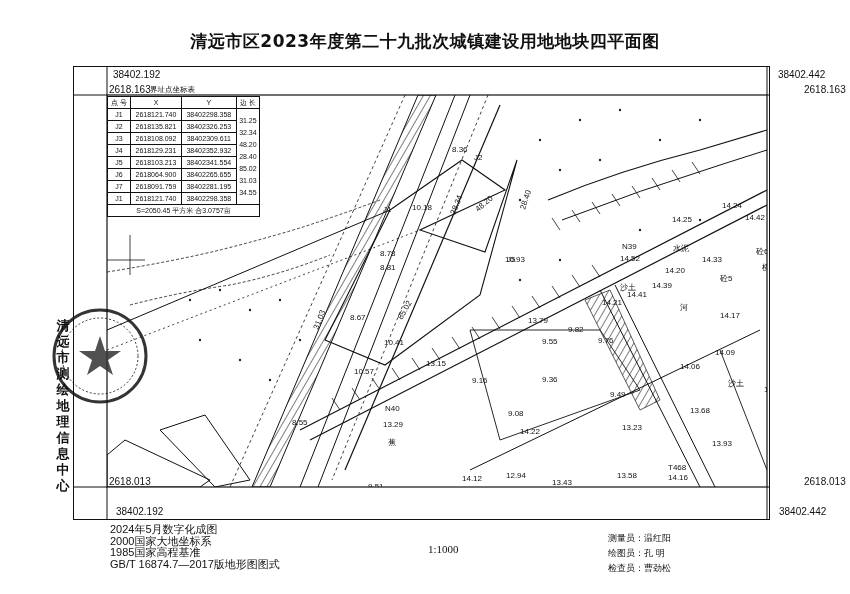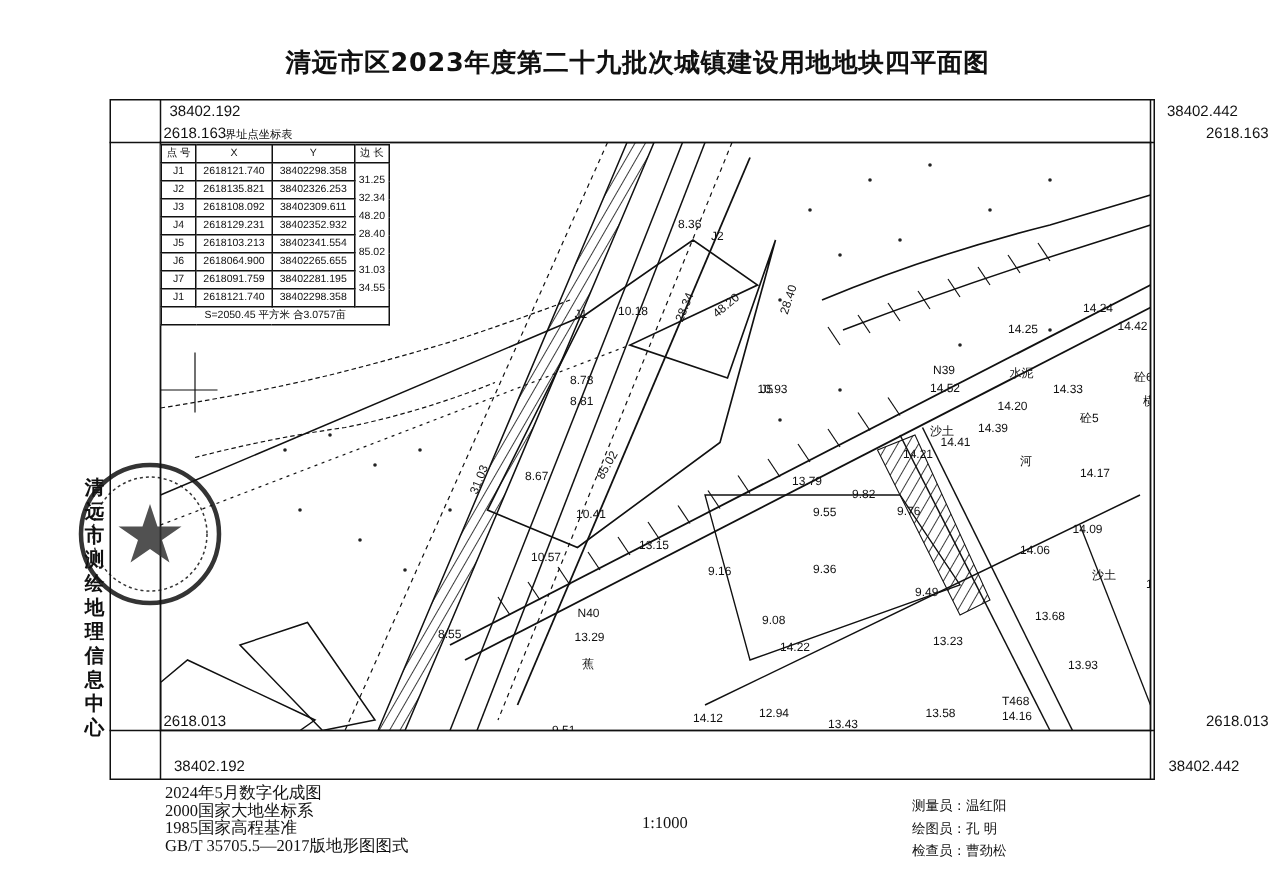--- a/index.html
+++ b/index.html
@@ -6,21 +6,21 @@
   body{width:850px;height:594px;position:relative;overflow:hidden;font-family:"DejaVu Sans",sans-serif;color:#111;}
   .title{position:absolute;left:0;width:850px;top:30px;text-align:center;font-size:17px;font-weight:bold;letter-spacing:0.5px;}
   .outer{position:absolute;left:73px;top:66px;width:697px;height:454px;border:1.5px solid #111;box-sizing:border-box;}
   .coord{position:absolute;font-size:10px;font-family:"Liberation Sans",sans-serif;margin-left:36px;}
   .mapsvg{position:absolute;left:0;top:0;}
   .coordtable{position:absolute;left:107px;top:96px;width:153px;border-collapse:collapse;font-size:7px;font-family:"Liberation Sans",sans-serif;background:#fff;}
   .coordtable td,.coordtable th{border:1px solid #111;padding:0 2px;height:11px;text-align:center;line-height:11px;font-weight:normal;}
   .tbl-title{position:absolute;left:150px;top:85px;font-size:7.5px;}
   .area-row{font-size:7px;}
   .vert{position:absolute;left:56px;top:318px;width:14px;font-size:13px;font-weight:bold;line-height:16px;text-align:center;}
-  .footer-left{position:absolute;left:110px;top:524px;font-size:11px;line-height:11.5px;font-family:Liberation Serif, serif;}
+  .footer-left{position:absolute;left:110px;top:524px;font-size:11px;line-height:11.5px;font-family:Liberation Sans, sans-serif;}
   .scale{position:absolute;left:428px;top:543px;font-size:11px;font-family:"Liberation Serif",serif;}
   .footer-right{position:absolute;left:608px;top:531px;font-size:9px;line-height:15px;}
   .lbl{font-family:"Liberation Sans",sans-serif;font-size:8px;fill:#111;}
 </style>
 </head>
 <body>
 
 <div class="title">清远市区2023年度第二十九批次城镇建设用地地块四平面图</div>
 
 <div class="outer"></div>
@@ -300,20 +300,20 @@
     <div>信</div>
     <div>息</div>
   <div>中</div>
     <div>心</div>
 </div>
 
 <div class="footer-left">
   <div>2024年5月数字化成图</div>
   <div>2000国家大地坐标系</div>
   <div>1985国家高程基准</div>
-  <div>GB/T  35705.5—2017版地形图图式</div>
+  <div>GB/T  16874.7—2017版地形图图式</div>
 </div>
 <div class="scale">1:1000</div>
 <div class="footer-right">
   <div>测量员：温红阳</div>
   <div>绘图员：孔  明</div>
   <div>检查员：曹劲松</div>
 </div>
 
 </body></html>

